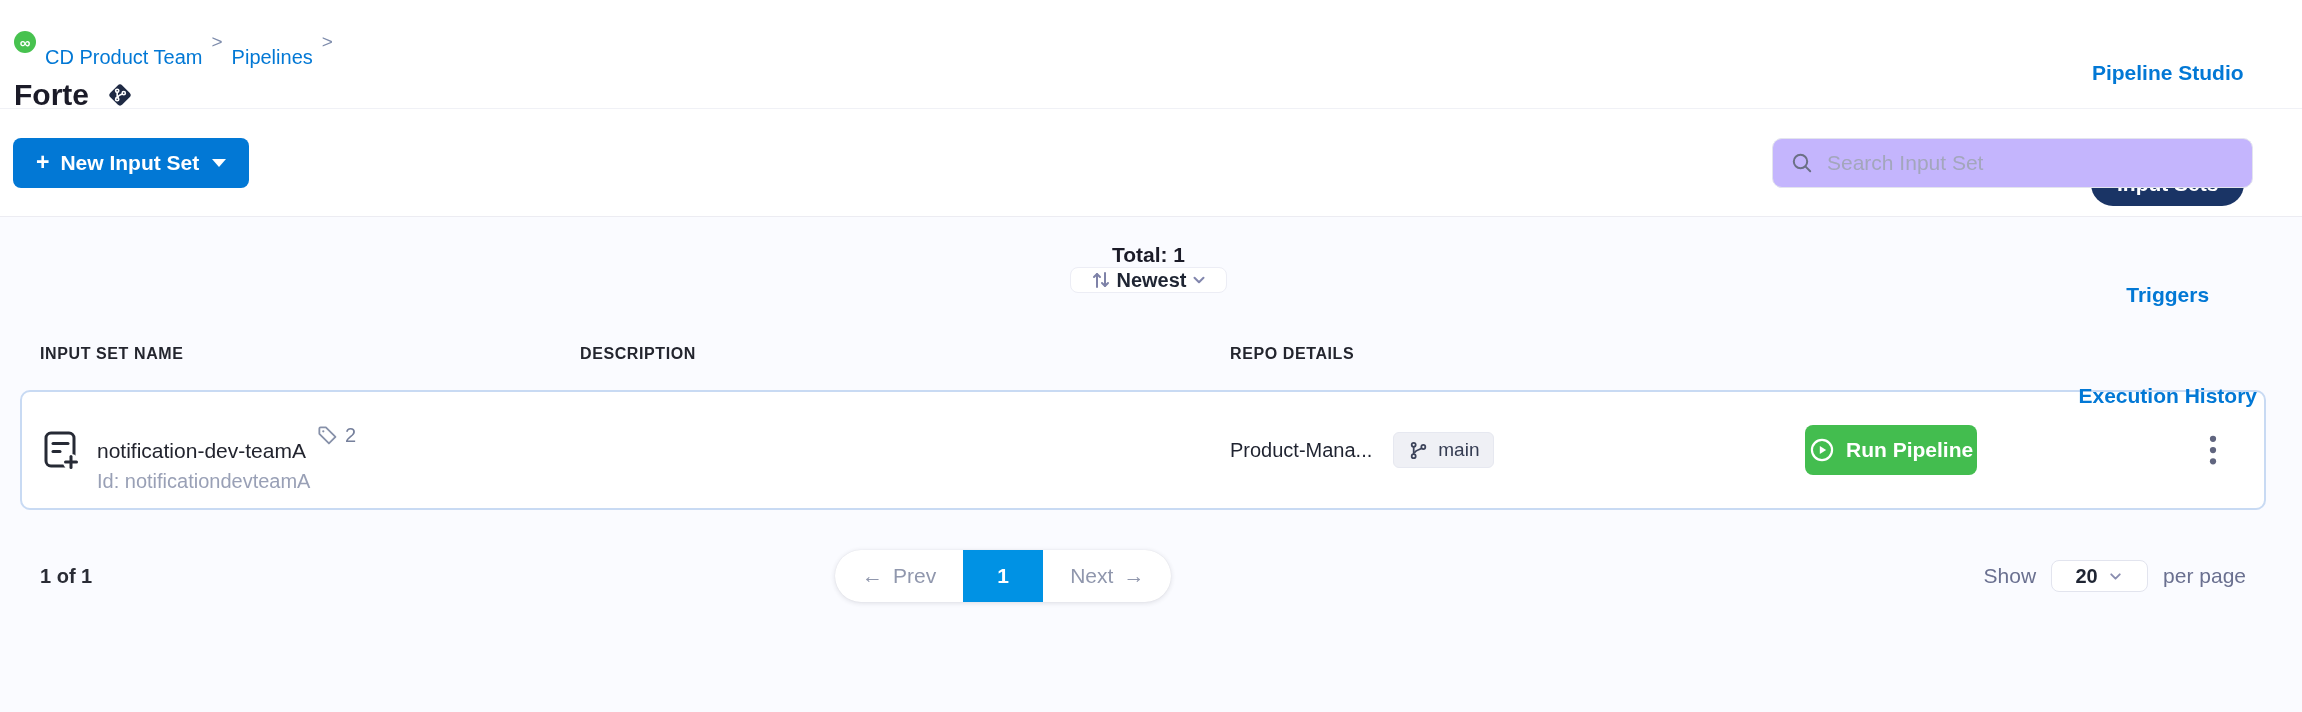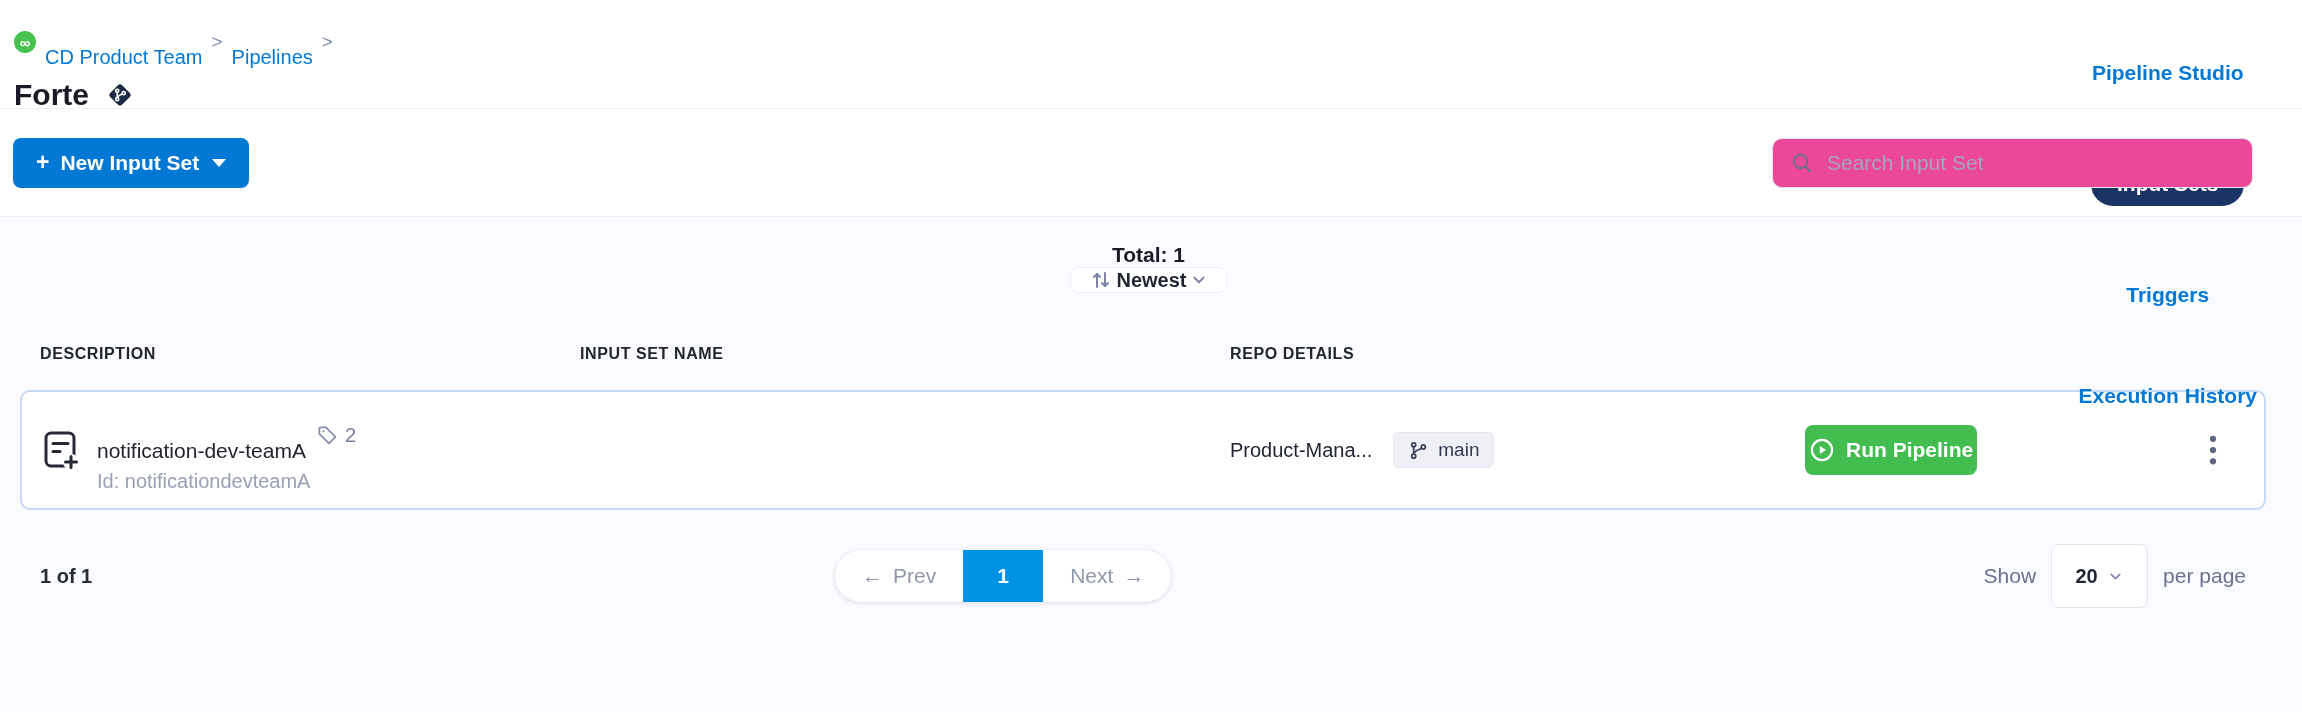--- a/index.html
+++ b/index.html
@@ -49,21 +49,21 @@
     display:flex; align-items:center; gap:11px;
     background:#0278d5; color:#fff; font-size:21px; font-weight:700;
     height:50px; padding:0 23px; border-radius:8px;
   }
   .btn-new .plus { font-size:23px; font-weight:700; line-height:1; }
   .caret {
     width:0; height:0; border-left:7px solid transparent; border-right:7px solid transparent;
     border-top:8px solid #fff; margin-left:2px;
   }
   .search-box {
-    width:481px; height:50px; background:#ec4899; border:1px solid #e3e4ee; border-radius:10px;
+    width:481px; height:50px; background:#c4b5fd; border:1px solid #e3e4ee; border-radius:10px;
     display:flex; align-items:center; gap:13px; padding:0 17px;
   }
   .search-box input {
     border:none; outline:none; flex:1; font-size:21px; color:#33354a;
     font-family:inherit; background:transparent;
   }
   .search-box input::placeholder { color:#a3a6bc; }
 
   
   .list-meta {
@@ -129,21 +129,21 @@
   .pager-btn {
     display:flex; align-items:center; gap:10px; padding:0 27px;
     font-size:21px; color:#9097ad;
   }
   .pager-page {
     width:80px; background:#0092e4; color:#fff; font-size:21px; font-weight:600;
     display:flex; align-items:center; justify-content:center;
   }
   .page-size { display:flex; align-items:center; gap:15px; font-size:21px; color:#6a7090; }
   .size-select {
-    width:97px; height:64px; background:#fff; border:1px solid #e2e4ee; border-radius:8px;
+    width:97px; height:32px; background:#fff; border:1px solid #e2e4ee; border-radius:8px;
     display:flex; align-items:center; justify-content:center; gap:9px;
     font-size:20px; font-weight:600; color:#1f2533;
   }
 </style>
 </head>
 <body>
 
 <div class="page">
 
   <header class="header">
@@ -214,22 +214,22 @@
         <span>Newest</span>
         <span style="display:inline-flex;">
           <svg width="18" height="18" viewBox="0 0 16 16" fill="none" stroke="#8286ad" stroke-width="1.8" stroke-linecap="round" stroke-linejoin="round">
               <path d="M4 6l4 4 4-4"></path>
             </svg>
         </span>
       </button>
     </div>
 
     <div class="table-head">
+      <span>INPUT SET NAME</span>
       <span>DESCRIPTION</span>
-      <span>INPUT SET NAME</span>
       <span>REPO DETAILS</span>
     </div>
 
     <div class="row-card">
       <div class="cell name-cell">
         <span style="display:inline-flex;">
           <svg width="36" height="40" viewBox="0 0 36 40" fill="none">
             <rect x="3" y="3" width="28" height="33" rx="5" stroke="#262a35" stroke-width="3"></rect>
             <line x1="10" y1="13.5" x2="25" y2="13.5" stroke="#262a35" stroke-width="3" stroke-linecap="round"></line>
             <line x1="10" y1="21.5" x2="17" y2="21.5" stroke="#262a35" stroke-width="3" stroke-linecap="round"></line>

